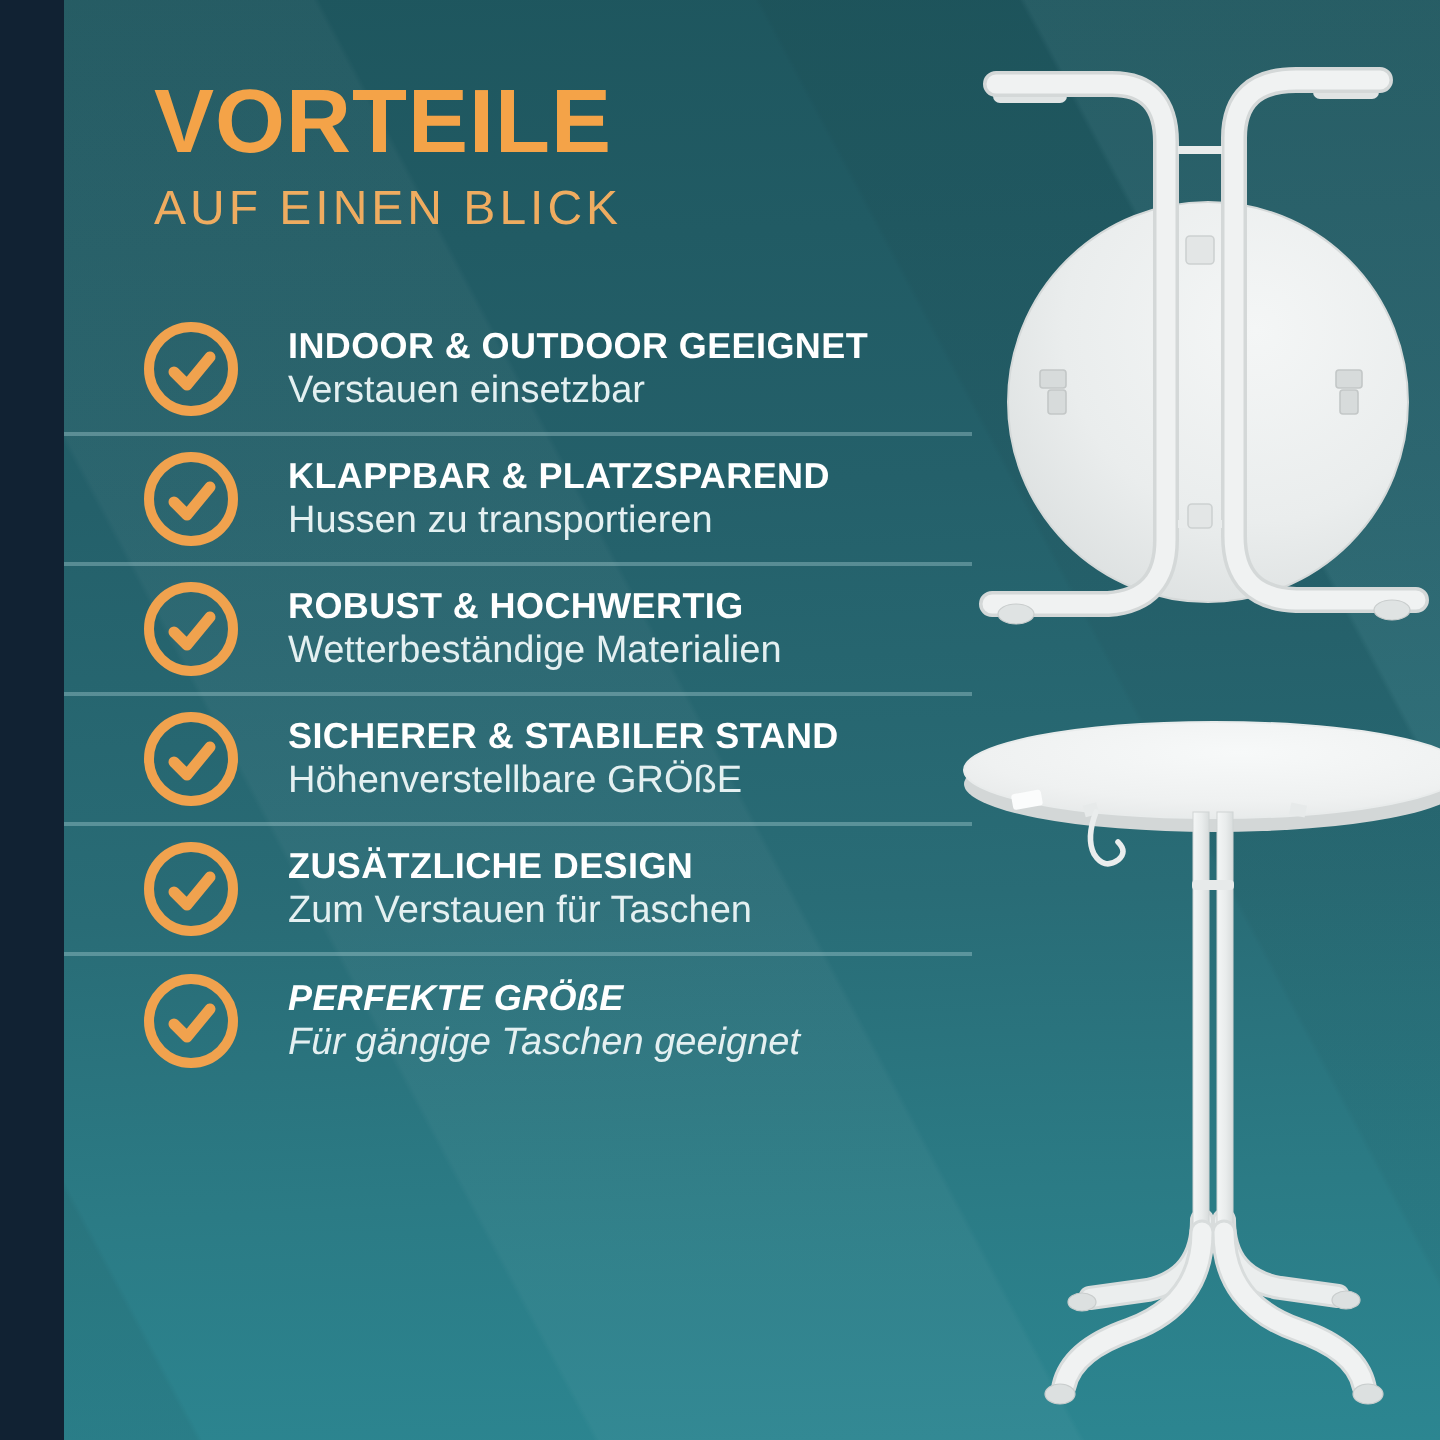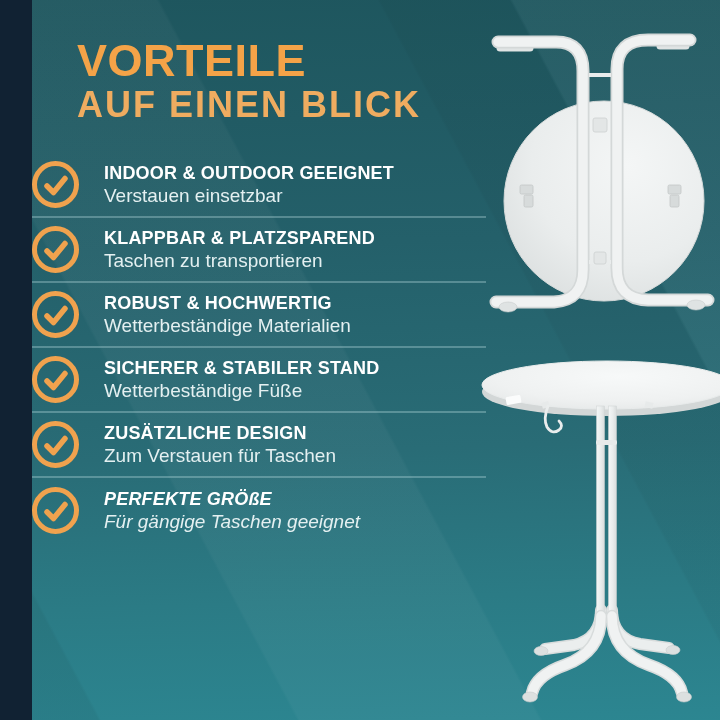--- a/index.html
+++ b/index.html
@@ -15,30 +15,30 @@
       rgba(0,0,0,0.05) 0 6%, transparent 6.3% 24%,
       rgba(255,255,255,0.035) 24.3% 46%, transparent 46.3% 66%,
       rgba(0,0,0,0.04) 66.3% 78%, rgba(255,255,255,0.04) 78.3% 100%);
   }
   .header{position:absolute;left:45px;top:36px;}
   .title{
     font-size:45px;line-height:50px;font-weight:800;letter-spacing:0.5px;
     color:#F4A348;margin:0;
   }
   .subtitle{
-    font-size:36px;line-height:32px;font-weight:700;letter-spacing:2px;
+    font-size:24px;line-height:32px;font-weight:400;letter-spacing:2px;
     color:#EFAC60;margin-top:3px;
   }
   .benefits{
     position:absolute;left:0;top:153px;width:454px;
     list-style:none;margin:0;padding:0;
   }
   .benefit{
     box-sizing:border-box;height:65px;display:flex;align-items:center;
-    border-bottom:2px solid rgba(193,229,232,0.33);
+    padding-left:40px;border-bottom:2px solid rgba(193,229,232,0.33);
   }
   .benefit:last-child{border-bottom:none;font-style:italic;}
   .check{
     box-sizing:border-box;flex-shrink:0;width:47px;height:47px;border-radius:50%;
     border:5px solid #F0A24E;display:flex;align-items:center;justify-content:center;
   }
   .btext{margin-left:25px;}
   .btitle{font-size:18px;line-height:21px;font-weight:800;letter-spacing:0.2px;color:#FFFFFF;}
   .bsub{font-size:19px;line-height:22px;font-weight:400;color:#E4F0F1;margin-top:1px;}
   .img-folded{position:absolute;left:452px;top:14px;width:262px;height:302px;}
@@ -68,21 +68,21 @@
       </div>
     </li>
     <li class="benefit">
       <span class="check">
           <svg width="37" height="37" viewBox="0 0 37 37">
             <polyline points="10,20 16.5,26.5 28,12.5" fill="none" stroke="#F0A24E" stroke-width="5.5" stroke-linecap="round" stroke-linejoin="round"></polyline>
           </svg>
         </span>
       <div class="btext">
         <div class="btitle">KLAPPBAR &amp; PLATZSPAREND</div>
-        <div class="bsub">Taschen zu transportieren</div>
+        <div class="bsub">Hussen zu transportieren</div>
       </div>
     </li>
     <li class="benefit">
       <span class="check">
           <svg width="37" height="37" viewBox="0 0 37 37">
             <polyline points="10,20 16.5,26.5 28,12.5" fill="none" stroke="#F0A24E" stroke-width="5.5" stroke-linecap="round" stroke-linejoin="round"></polyline>
           </svg>
         </span>
       <div class="btext">
         <div class="btitle">ROBUST &amp; HOCHWERTIG</div>
@@ -90,21 +90,21 @@
       </div>
     </li>
     <li class="benefit">
       <span class="check">
           <svg width="37" height="37" viewBox="0 0 37 37">
             <polyline points="10,20 16.5,26.5 28,12.5" fill="none" stroke="#F0A24E" stroke-width="5.5" stroke-linecap="round" stroke-linejoin="round"></polyline>
           </svg>
         </span>
       <div class="btext">
         <div class="btitle">SICHERER &amp; STABILER STAND</div>
-        <div class="bsub">Wetterbeständige Füße</div>
+        <div class="bsub">Höhenverstellbare GRÖßE</div>
       </div>
     </li>
     <li class="benefit">
       <span class="check">
           <svg width="37" height="37" viewBox="0 0 37 37">
             <polyline points="10,20 16.5,26.5 28,12.5" fill="none" stroke="#F0A24E" stroke-width="5.5" stroke-linecap="round" stroke-linejoin="round"></polyline>
           </svg>
         </span>
       <div class="btext">
         <div class="btitle">ZUSÄTZLICHE DESIGN</div>

